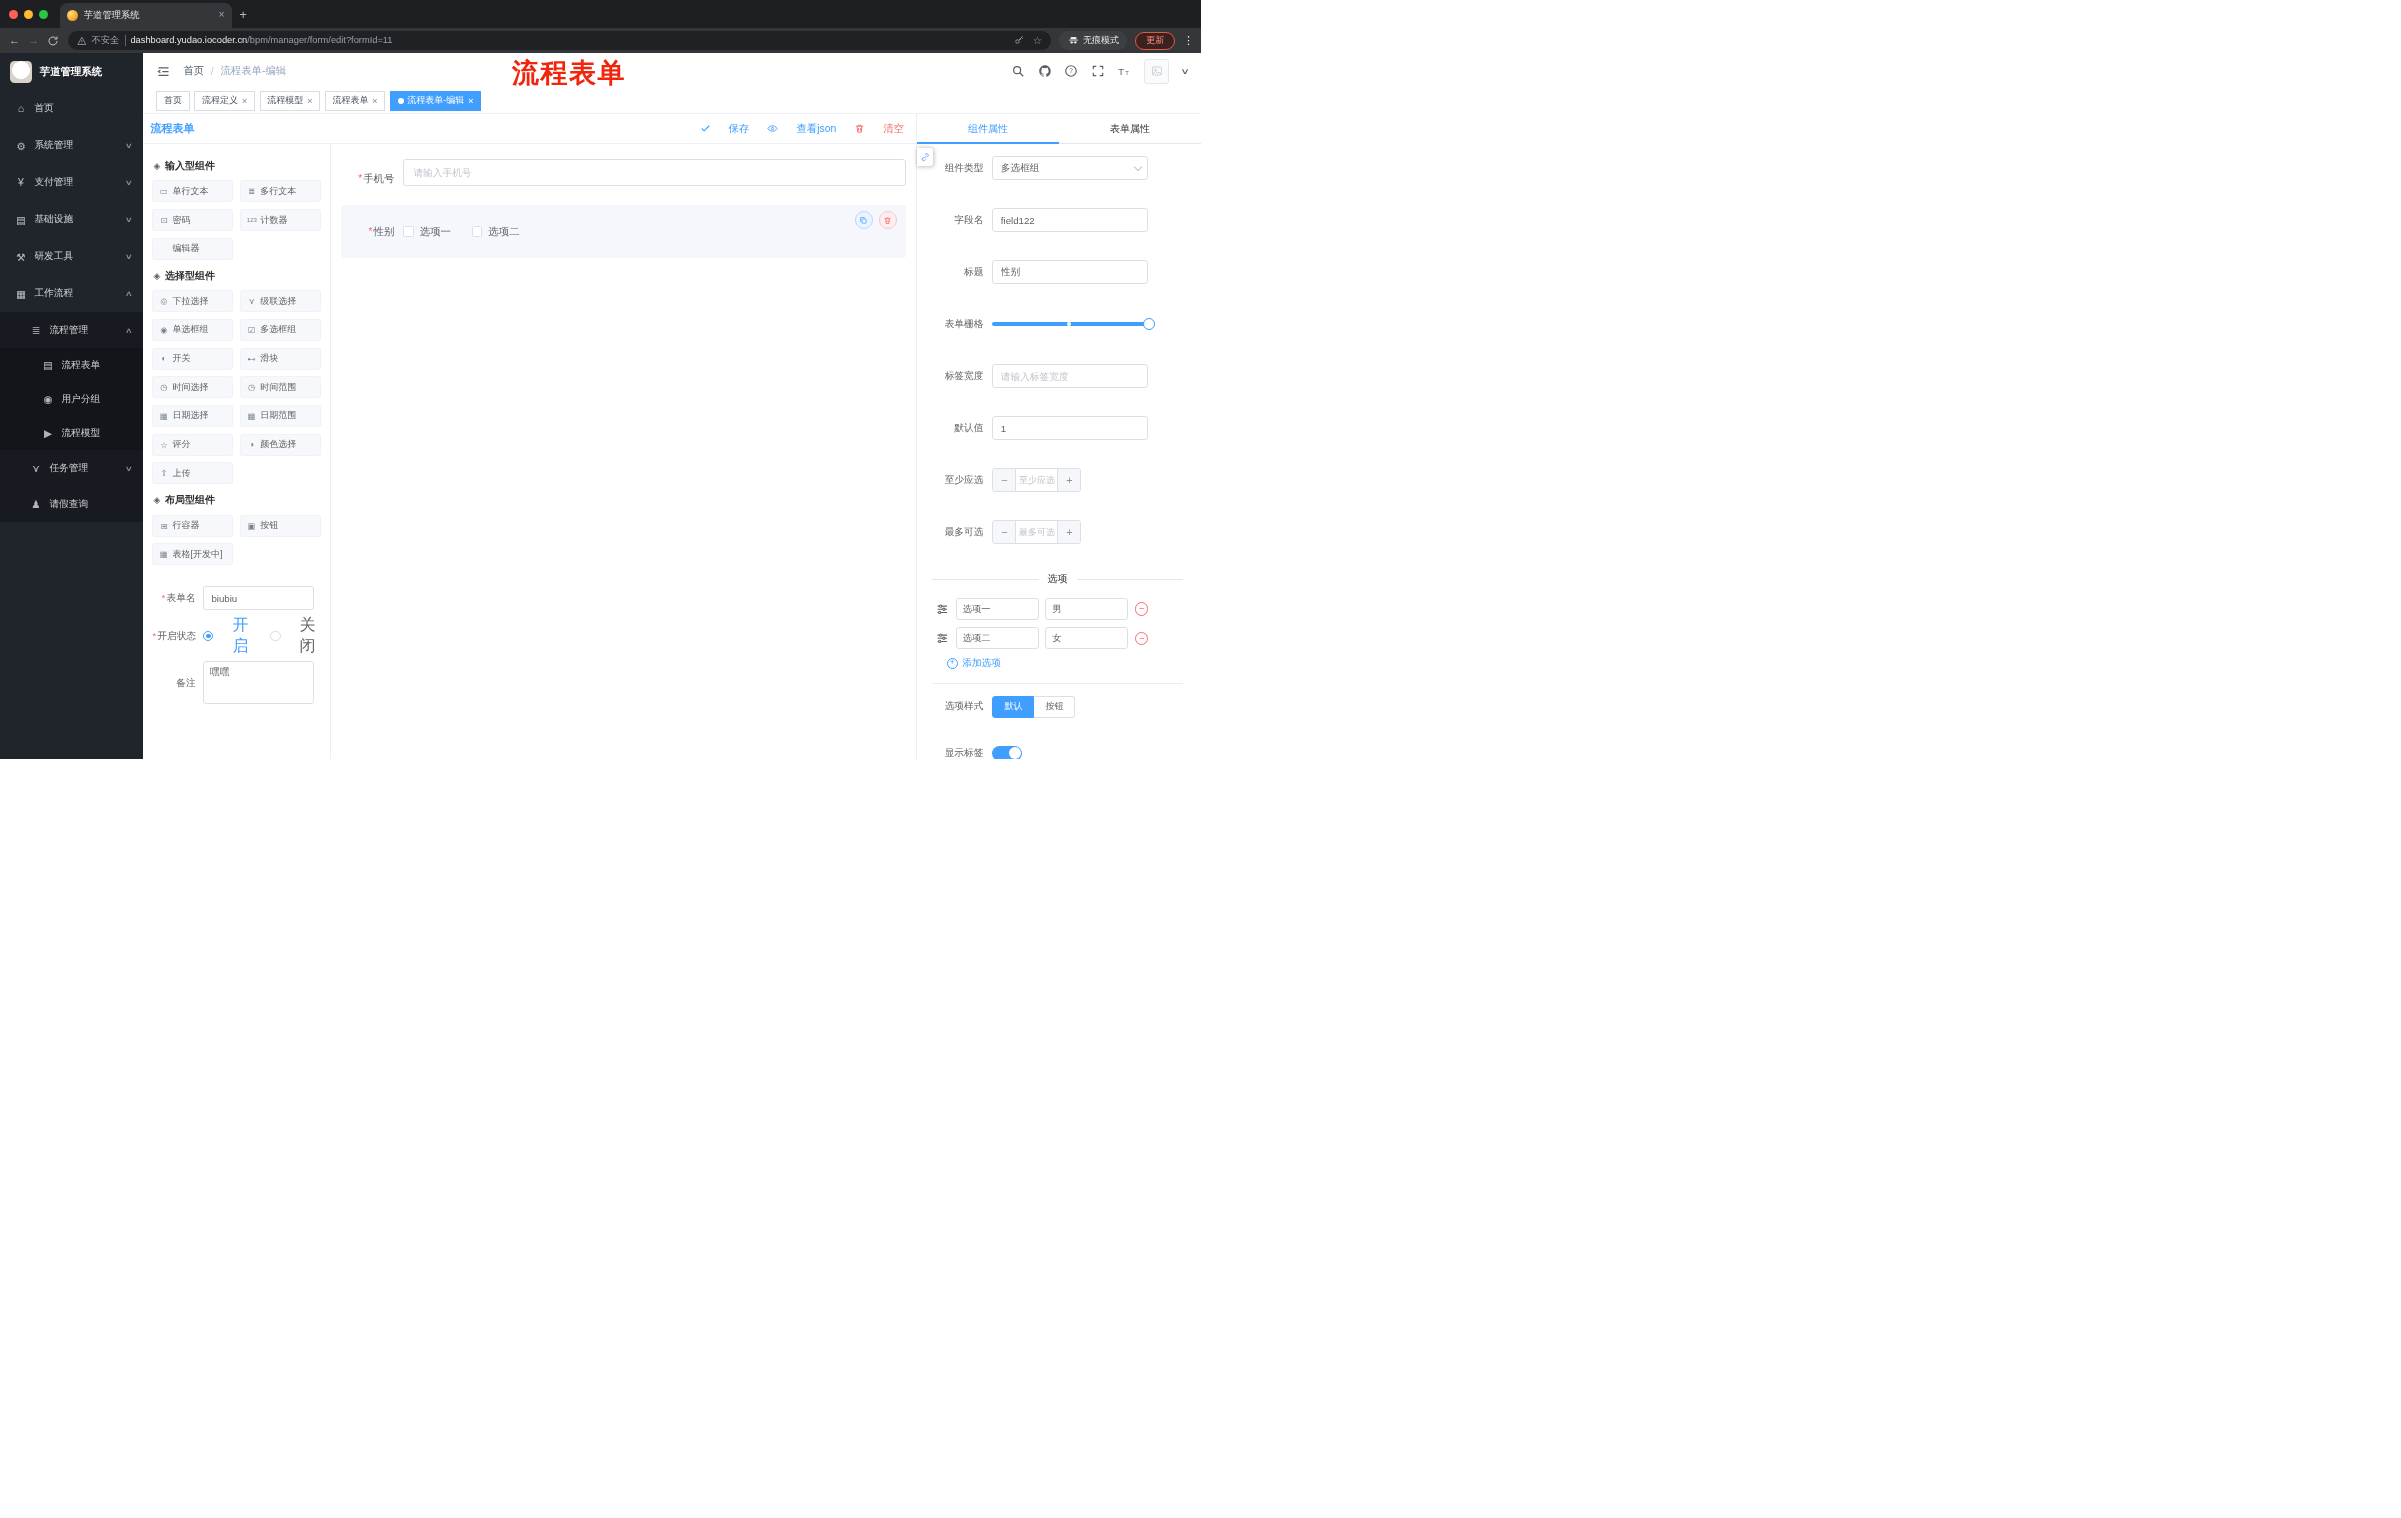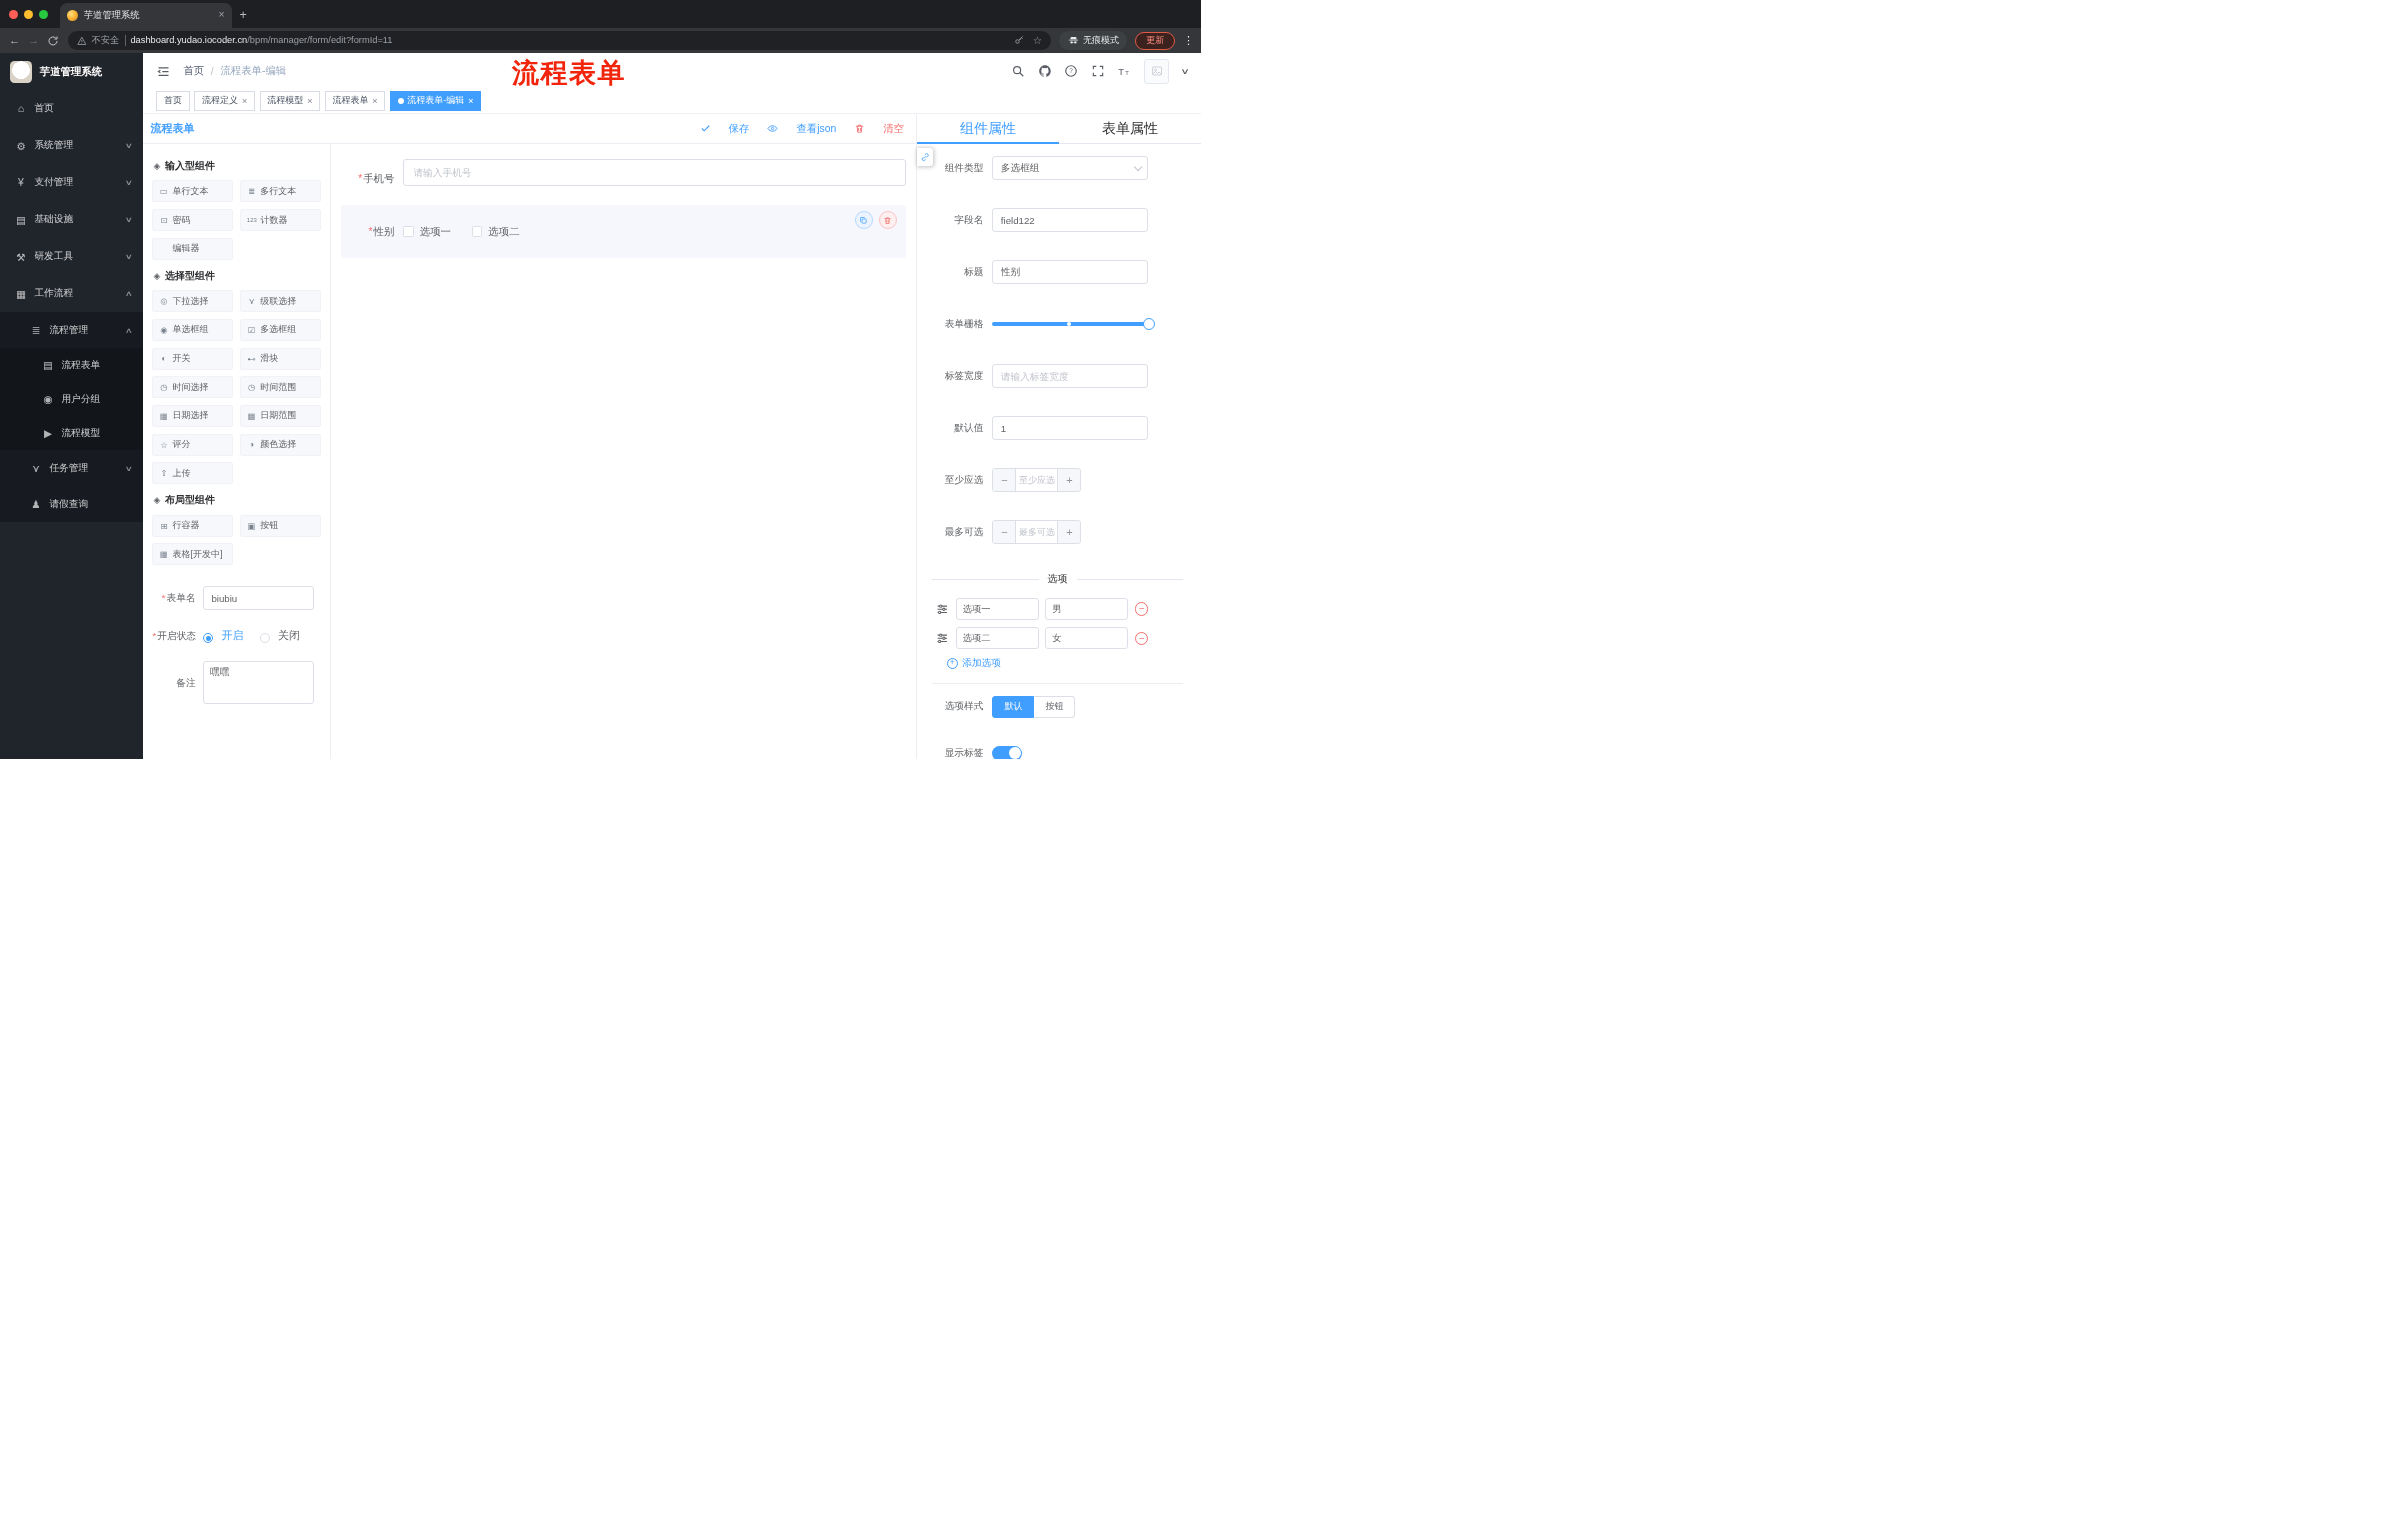--- a/index.html
+++ b/index.html
@@ -98,21 +98,21 @@
   .p-ico{font-size:8.2px;color:#79818c;flex:none;min-width:9.7px;text-align:center}
   .p-lbl{white-space:nowrap}
 
   .palette-form{margin-top:21px;display:flex;flex-direction:column;gap:13.4px}
   .pf-row{display:flex;align-items:center}
   .pf-row.top{align-items:center}
   .pf-label{width:51px;flex:none;text-align:right;padding-right:7.4px;color:#606266;font-size:9.7px;line-height:24px;white-space:nowrap}
   .req{color:#f56c6c;margin-right:1.5px}
   .pf-input{width:111px;height:24px;border:0.7px solid #dcdfe6;border-radius:3px;padding:0 7.4px;font-size:9.7px;color:#606266}
   .radios{display:flex;gap:16.3px;align-items:center;height:24px}
-  .radio{display:flex;align-items:flex-end;gap:8px;font-size:11px;color:#606266;cursor:pointer}
+  .radio{display:flex;align-items:center;gap:19px;font-size:16px;color:#606266;cursor:pointer}
   .rdot{width:10.4px;height:10.4px;border-radius:50%;border:0.7px solid #dcdfe6;position:relative;background:#fff;flex:none}
   .radio.sel{color:#409eff}
   .radio.sel .rdot{border-color:#409eff}
   .radio.sel .rdot::after{content:"";position:absolute;left:2.2px;top:2.2px;width:4.5px;height:4.5px;border-radius:50%;background:#409eff}
   .pf-area{width:111px;height:43px;border:0.7px solid #dcdfe6;border-radius:3px;padding:3.7px 6px;font-size:9.7px;color:#606266;resize:none}
 
   
   .canvas{flex:1;padding:15px 10.4px;min-width:0;overflow:hidden}
   .c-row{display:flex;align-items:flex-end}
   .c-label{width:62px;flex:none;text-align:right;padding-right:9px;color:#606266;font-size:10.4px;white-space:nowrap}
@@ -123,21 +123,21 @@
   .tool svg{width:9px;height:9px}
   .tool.copy{background:#ecf5ff;border:0.7px solid #b3d8ff;color:#409eff}
   .tool.del{background:#fef0f0;border:0.7px solid #fbc4c4;color:#f56c6c}
   .cbs{display:flex;gap:21px;align-items:center}
   .cb{display:flex;align-items:center;gap:6px;color:#606266;font-size:10.4px;cursor:pointer}
   .cbox{width:10.4px;height:10.4px;border:0.7px solid #dcdfe6;border-radius:1.5px;background:#fff;flex:none}
 
   
   .props{width:285px;flex:none;border-left:0.7px solid #eceef3;display:flex;flex-direction:column;position:relative}
   .props-tabs{height:30px;display:flex;border-bottom:0.7px solid #e4e7ed;flex:none}
-  .ptab{flex:1;display:flex;align-items:center;justify-content:center;font-size:14px;color:#303133;cursor:pointer;position:relative}
+  .ptab{flex:1;display:flex;align-items:center;justify-content:center;font-size:10px;color:#303133;cursor:pointer;position:relative}
   .ptab.active{color:#409eff}
   .ptab.active::after{content:"";position:absolute;left:0;right:0;bottom:-0.7px;height:1.5px;background:#409eff}
   .link-float{position:absolute;left:0;top:34px;width:16.3px;height:18px;background:#fff;box-shadow:0.7px 0.7px 4.5px rgba(0,0,0,.25);border-radius:0 3px 3px 0;display:flex;align-items:center;justify-content:center;color:#409eff;z-index:2;cursor:pointer}
   .link-float svg{width:10.4px;height:10.4px}
   .props-body{flex:1;padding:12px 13.4px 0 10.4px;overflow:hidden}
   .p-row{display:flex;align-items:center;margin-bottom:28px}
   .p-label{width:65px;flex:none;text-align:right;padding-right:9px;color:#606266;font-size:9.7px;white-space:nowrap}
   .p-input{width:156px;height:24px;border:0.7px solid #dcdfe6;border-radius:3px;padding:0 7.4px;font-size:9.7px;color:#606266}
   .p-select{width:156px;height:24px;border:0.7px solid #dcdfe6;border-radius:3px;padding:0 7.4px;font-size:9.7px;color:#606266;display:flex;align-items:center;justify-content:space-between;background:#fff;cursor:pointer}
   .chev{width:6px;height:6px;border-right:1.1px solid #c0c4cc;border-bottom:1.1px solid #c0c4cc;transform:rotate(45deg) translateY(-1.5px)}

